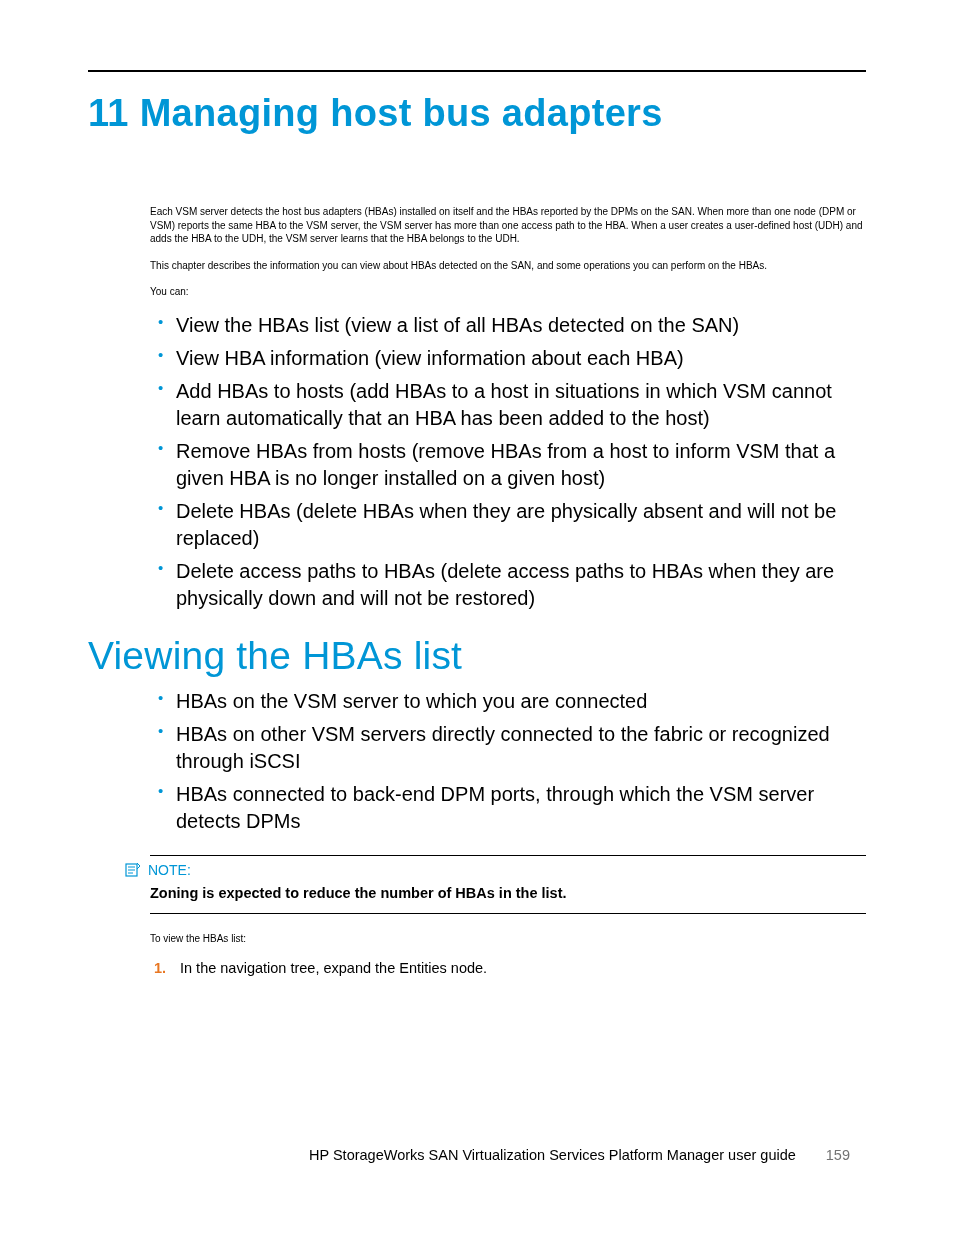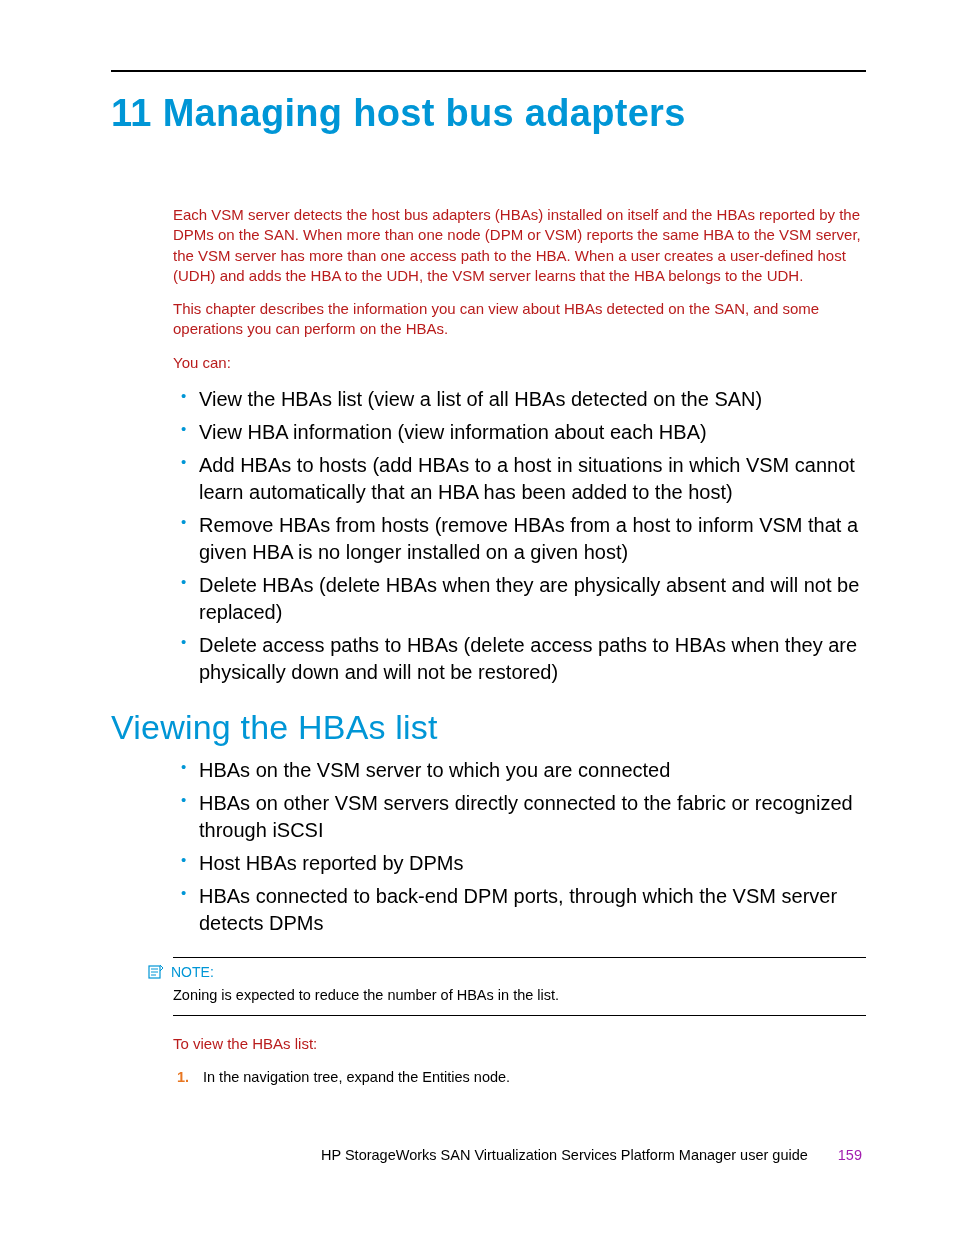--- a/index.html
+++ b/index.html
@@ -11,41 +11,40 @@
       font-family: Arial, Helvetica, sans-serif;
       width: 954px;
       height: 1235px;
       background: #fff;
       position: relative;
     }
     .page {
       padding: 70px 88px 50px 88px;
       height: 100%;
       position: relative;
-      margin-left: 23px;
     }
     .rule-top {
       border-top: 2px solid #000;
       margin-bottom: 20px;
     }
     .chapter-title {
       color: #0096d6;
       font-size: 38px;
       font-weight: bold;
       margin-bottom: 70px;
       letter-spacing: 0.3px;
     }
     .body-block {
       margin-left: 62px;
       margin-right: 0;
     }
     .para {
-      font-size: 15px;
-      line-height: 1.35;
-      color: #b91c1c;
+      font-size: 10px;
+      line-height: 1.35;
+      color: #000000;
       margin-bottom: 13px;
     }
     .bullet-list {
       list-style: none;
       margin-top: 5px;
       margin-bottom: 20px;
     }
     .bullet-list li {
       position: relative;
       padding-left: 26px;
@@ -56,21 +55,21 @@
     .bullet-list li::before {
       content: "•";
       position: absolute;
       left: 8px;
       top: 0;
       color: #0096d6;
       font-size: 15px;
     }
     .section-heading {
       color: #0096d6;
-      font-size: 34px;
+      font-size: 39px;
       font-weight: normal;
       margin-top: 22px;
       margin-bottom: 10px;
       letter-spacing: 0.2px;
     }
     .note-block {
       margin-left: 62px;
       margin-top: 18px;
       margin-bottom: 18px;
     }
@@ -91,20 +90,21 @@
       margin-right: 7px;
     }
     .note-label {
       color: #0096d6;
       font-size: 14px;
     }
     .note-text {
       font-size: 14.5px;
       line-height: 1.35;
       margin-bottom: 10px;
+      font-weight: bold;
     }
     .ordered-list {
       list-style: none;
       margin-top: 8px;
     }
     .ordered-list li {
       position: relative;
       padding-left: 30px;
       font-size: 14.5px;
       line-height: 1.35;
@@ -114,31 +114,31 @@
       position: absolute;
       left: 4px;
       top: 0;
       color: #e87722;
       font-weight: bold;
       font-size: 14.5px;
     }
     .footer {
       position: absolute;
       bottom: 72px;
-      right: 92px;
+      right: 104px;
       font-size: 14.5px;
       display: flex;
       align-items: baseline;
       gap: 30px;
     }
     .footer-text {
       color: #000;
     }
     .page-num {
-      color: #a21caf;
+      color: #737373;
     }
   </style>
 </head>
 <body>
 
 <div class="page">
   <div class="rule-top"></div>
 
   <h1 class="chapter-title">11 Managing host bus adapters</h1>
 
@@ -157,21 +157,20 @@
     </ul>
   </div>
 
   <h2 class="section-heading">Viewing the HBAs list</h2>
 
   <div class="body-block">
 
     <ul class="bullet-list">
       <li>HBAs on the VSM server to which you are connected</li>
       <li>HBAs on other VSM servers directly connected to the fabric or recognized through iSCSI</li>
-      <li>Host HBAs reported by DPMs</li>
       <li>HBAs connected to back-end DPM ports, through which the VSM server detects DPMs</li>
     </ul>
   </div>
 
   <div class="note-block">
     <div class="note-rule"></div>
     <div class="note-header">
       <span class="note-icon">
         <svg viewBox="0 0 16 16" width="16" height="16">
           <rect x="1" y="2" width="11" height="12" fill="none" stroke="#0096d6" stroke-width="1.2"></rect>

